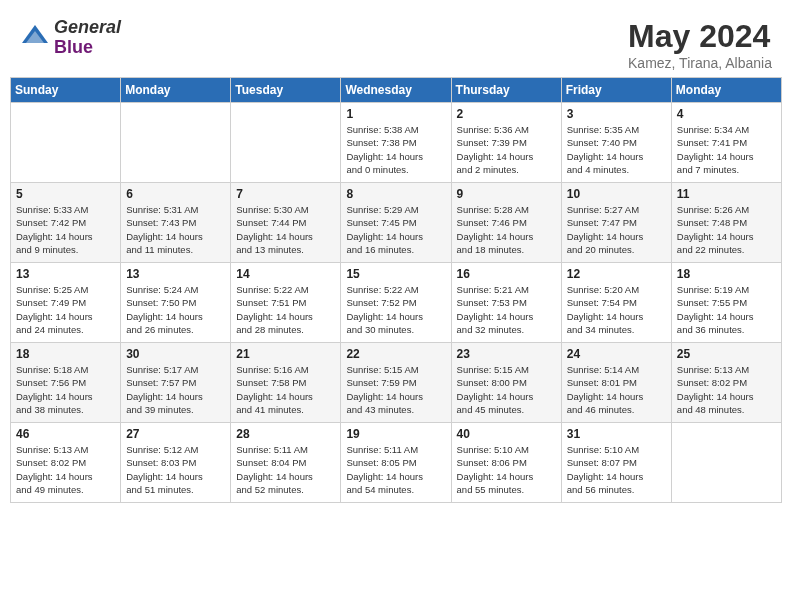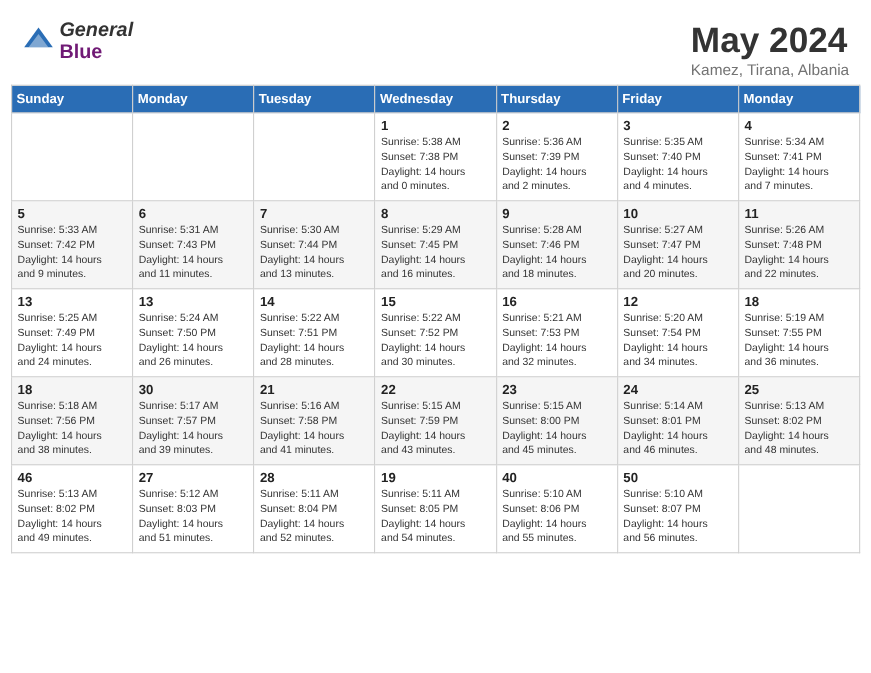--- a/index.html
+++ b/index.html
@@ -253,19 +253,19 @@
         </td>
         <td>
           <div class="day-number">19</div>
           <div class="day-info">Sunrise: 5:11 AM<br>Sunset: 8:05 PM<br>Daylight: 14 hours<br>and 54 minutes.</div>
         </td>
         <td>
           <div class="day-number">40</div>
           <div class="day-info">Sunrise: 5:10 AM<br>Sunset: 8:06 PM<br>Daylight: 14 hours<br>and 55 minutes.</div>
         </td>
         <td>
-          <div class="day-number">50</div>
+          <div class="day-number">31</div>
           <div class="day-info">Sunrise: 5:10 AM<br>Sunset: 8:07 PM<br>Daylight: 14 hours<br>and 56 minutes.</div>
         </td>
         <td class="empty-cell"></td>
       </tr>
     </tbody>
 </table>
 
 </body></html>

